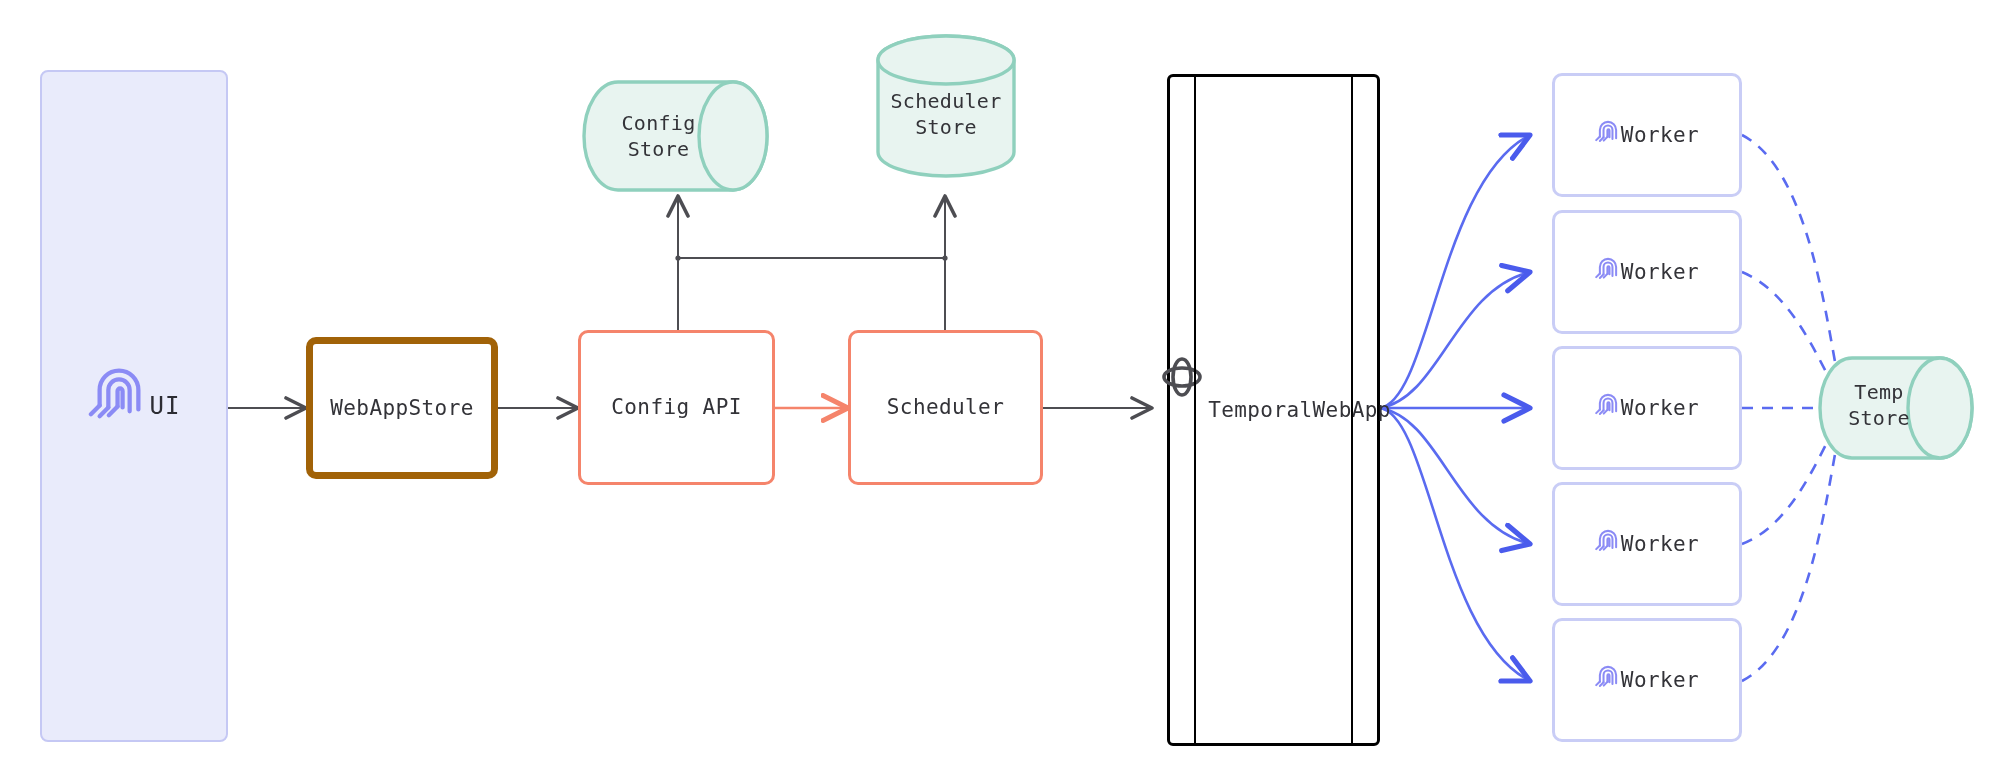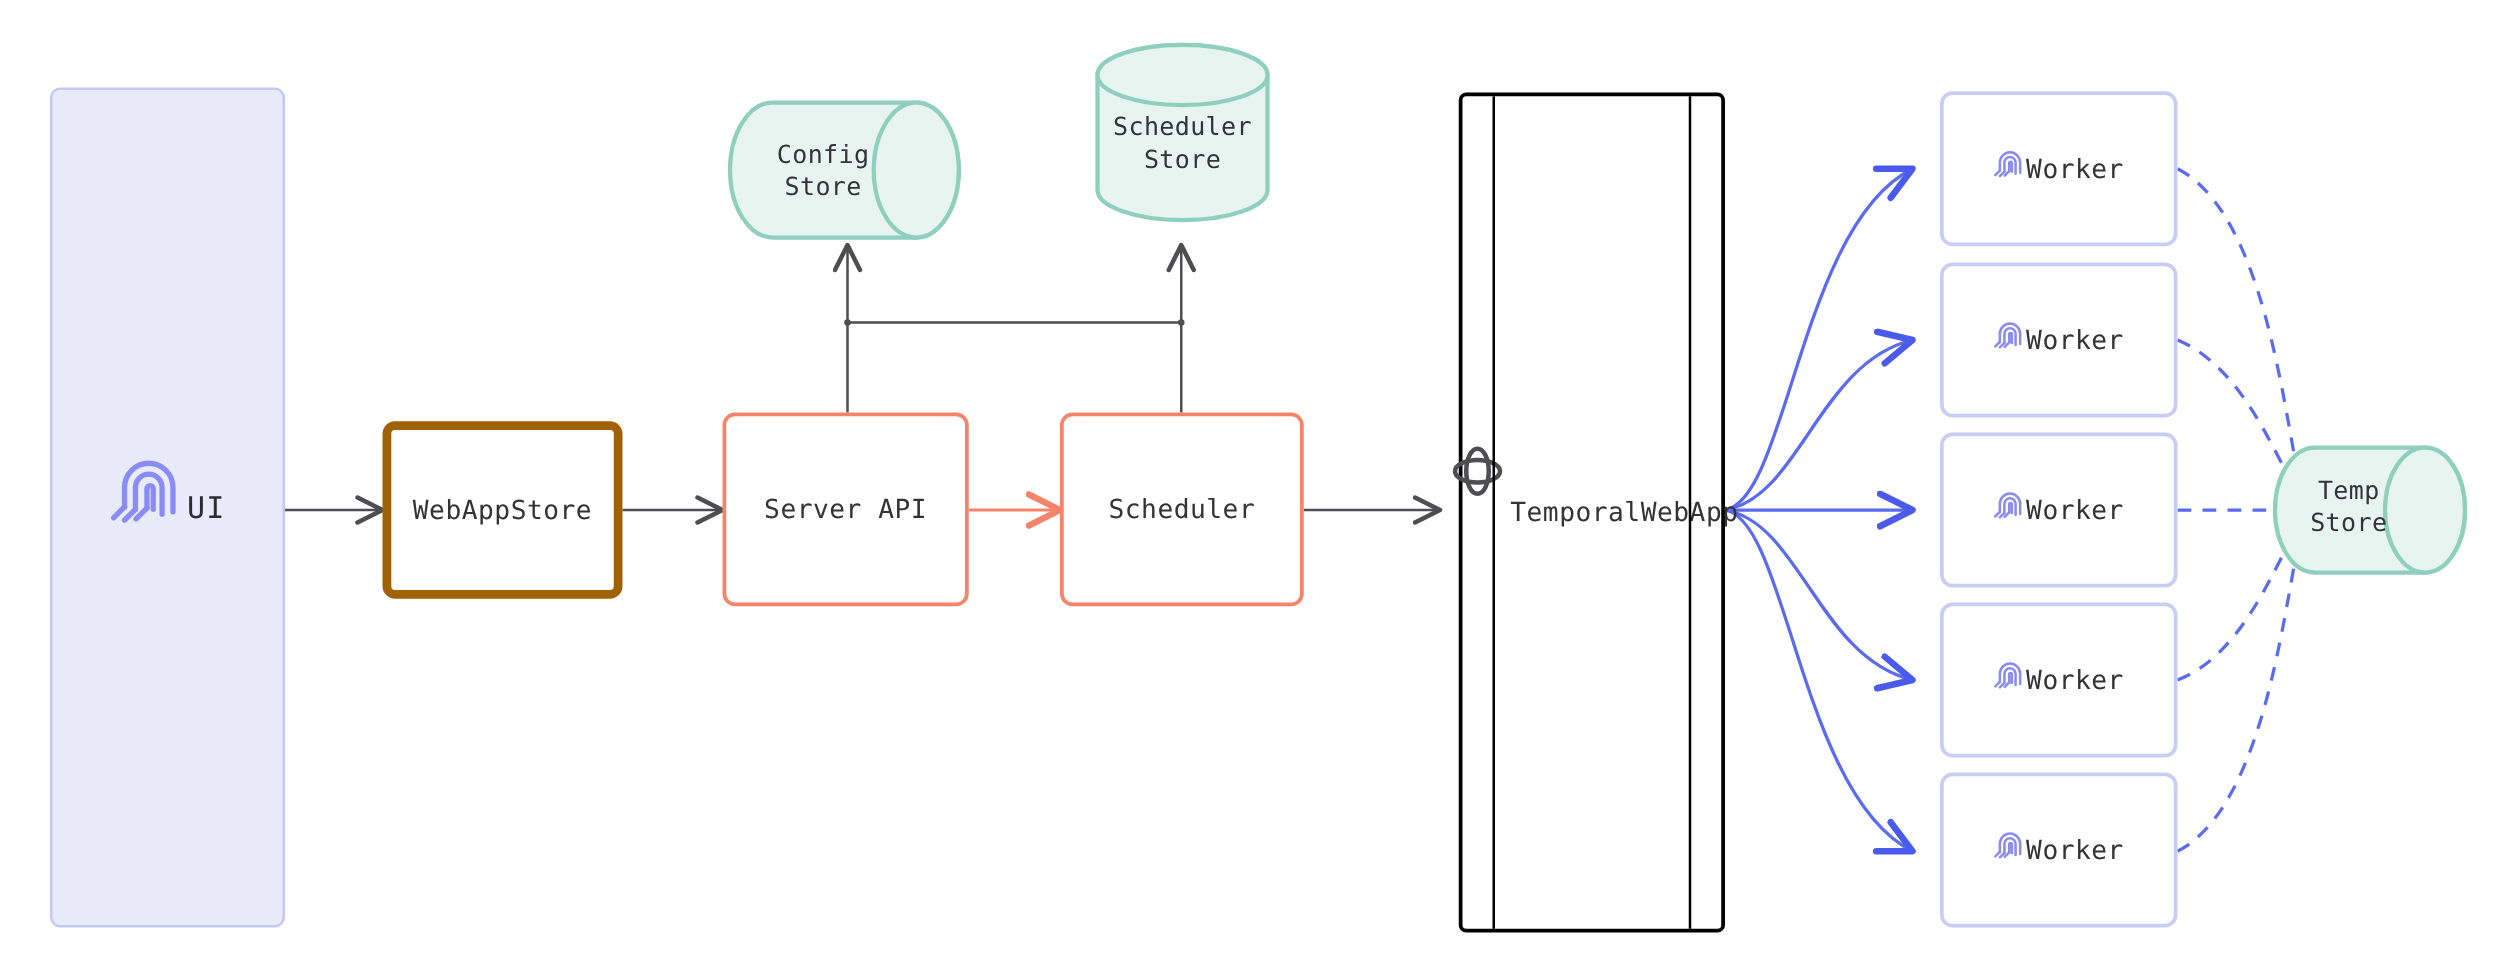--- a/index.html
+++ b/index.html
@@ -145,21 +145,21 @@
     </div>
     <div class="ui-label">UI</div>
   </div>
 
   <div class="node box box-blue" style="left:306px;top:337px;width:192px;height:142px;">
     <span>WebApp</span>
     <span>Store</span>
   </div>
 
   <div class="node box box-orange" style="left:578px;top:330px;width:197px;height:155px;">
-    <span>Server API</span>
+    <span>Config API</span>
   </div>
 
   <div class="node box box-orange" style="left:848px;top:330px;width:195px;height:155px;">
     <span>Scheduler</span>
   </div>
 
   <div class="cyl" style="left:584px;top:82px;width:183px;height:108px;">
     <div class="cyl-text horiz">
       <span>Config</span>
       <span>Store</span>

